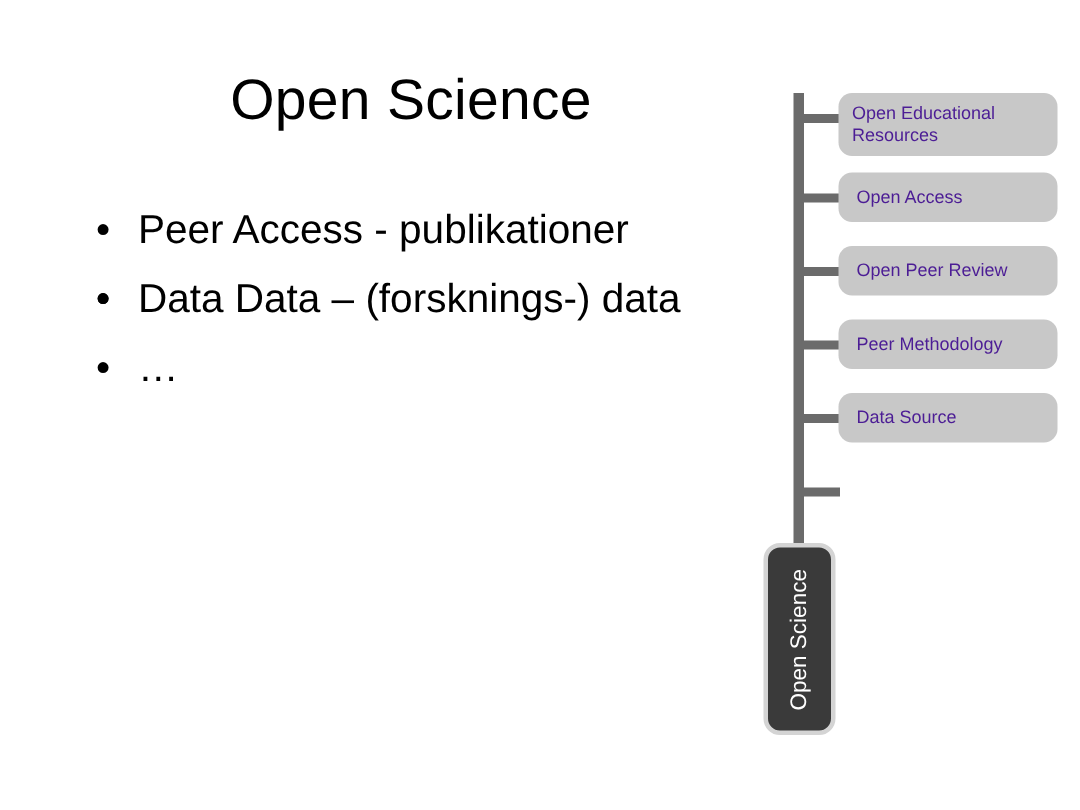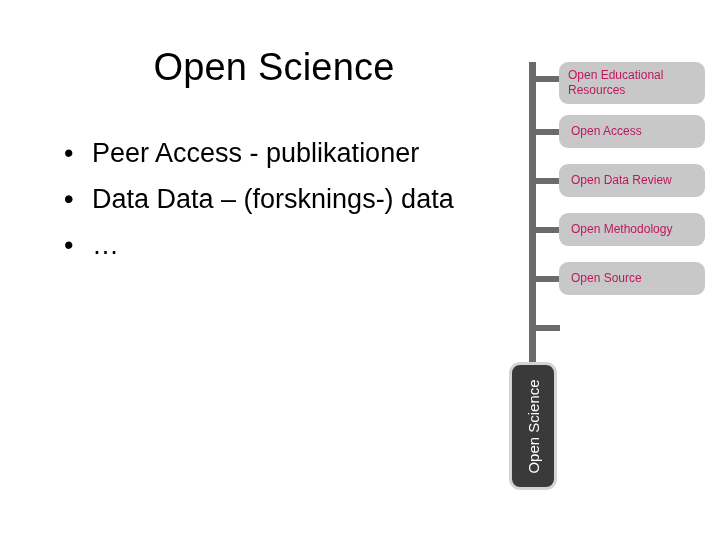--- a/index.html
+++ b/index.html
@@ -100,21 +100,21 @@
     padding: 0 9px;
     display: flex;
     align-items: center;
   }
   .node-box.single { height: 33px; padding-left: 12px; }
   .node-box.double { height: 42px; }
 
   .node-label {
     font-size: 12px;
     line-height: 15px;
-    color: #be185d;
+    color: #4c1d95;
     font-family: "Liberation Sans", sans-serif;
   }
 
   .root-node {
     position: absolute;
     left: 15px;
     top: 314px;
     width: 48px;
     height: 128px;
     background: #3a3a3a;
@@ -172,29 +172,29 @@
 
     <div class="node-box double" style="top:14px">
       <span class="node-label">Open Educational Resources</span>
     </div>
 
     <div class="node-box single" style="top:67px">
       <span class="node-label">Open Access</span>
     </div>
 
     <div class="node-box single" style="top:116px">
-      <span class="node-label">Open Data Review</span>
+      <span class="node-label">Open Peer Review</span>
     </div>
 
     <div class="node-box single" style="top:165px">
-      <span class="node-label">Open Methodology</span>
+      <span class="node-label">Peer Methodology</span>
     </div>
 
     <div class="node-box single" style="top:214px">
-      <span class="node-label">Open Source</span>
+      <span class="node-label">Data Source</span>
     </div>
 
 
     <div class="root-node">
       <span class="root-label">Open Science</span>
     </div>
 
   </div>
 
 </div>

